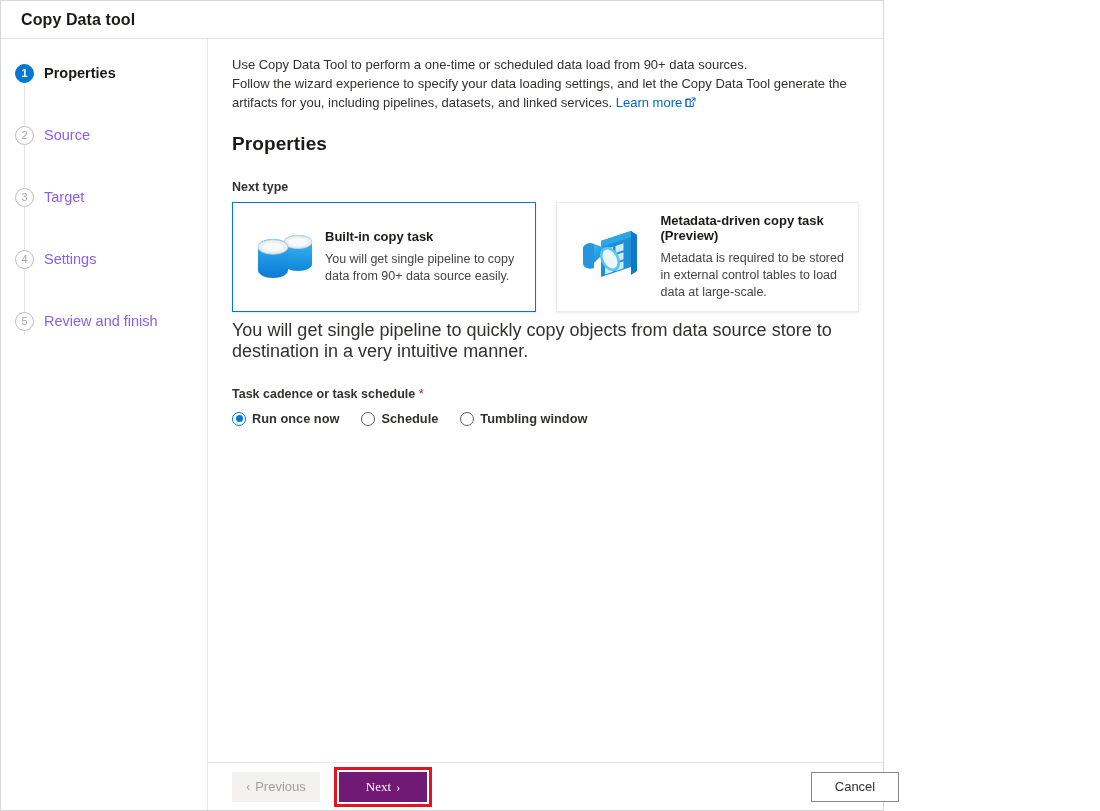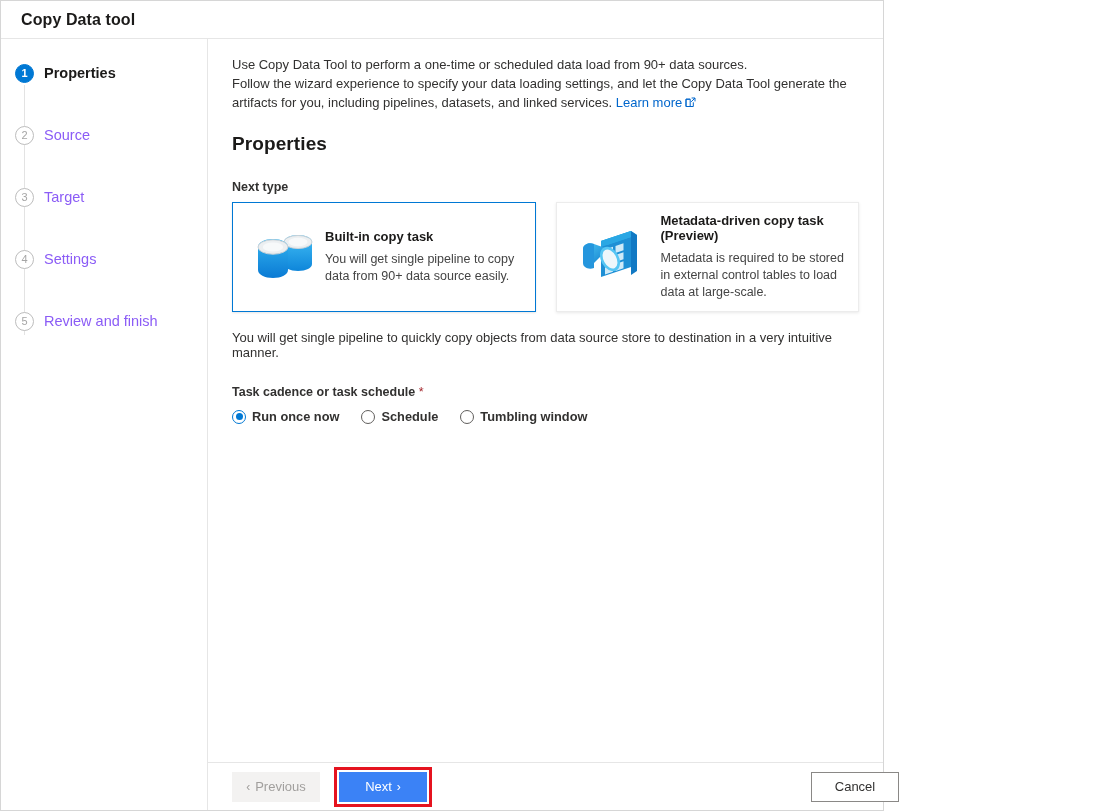--- a/index.html
+++ b/index.html
@@ -201,23 +201,23 @@
     margin-bottom: 7px;
   }
   .card .card-desc {
     font-size: 12.5px;
     color: #444444;
     line-height: 17px;
     max-width: 228px;
   }
 
   .note {
-    font-size: 13px;
-    color: #323130;
-    margin-top: 18px;
+    font-size: 18px;
+    color: #323130;
+    margin-top: 8px;
   }
 
   
   #radios {
     display: flex;
     align-items: center;
     margin-top: 10px;
   }
   .radio {
     display: flex;
@@ -280,23 +280,24 @@
     cursor: pointer;
     border: none;
     font-family: "Liberation Sans", sans-serif;
   }
   .btn-prev {
     background: #f3f2f1;
     color: #a19f9d;
     gap: 5px;
   }
   .btn-next {
-    background: #3b82f6;
+    background: #701a75;
     color: #ffffff;
     gap: 5px;
+    font-family: Liberation Serif, serif;
   }
   .next-wrap {
     border: 3px solid #e5131f;
     padding: 2px;
     margin-left: 14px;
     display: inline-flex;
     line-height: 0;
   }
   .btn-cancel {
     background: #ffffff;

